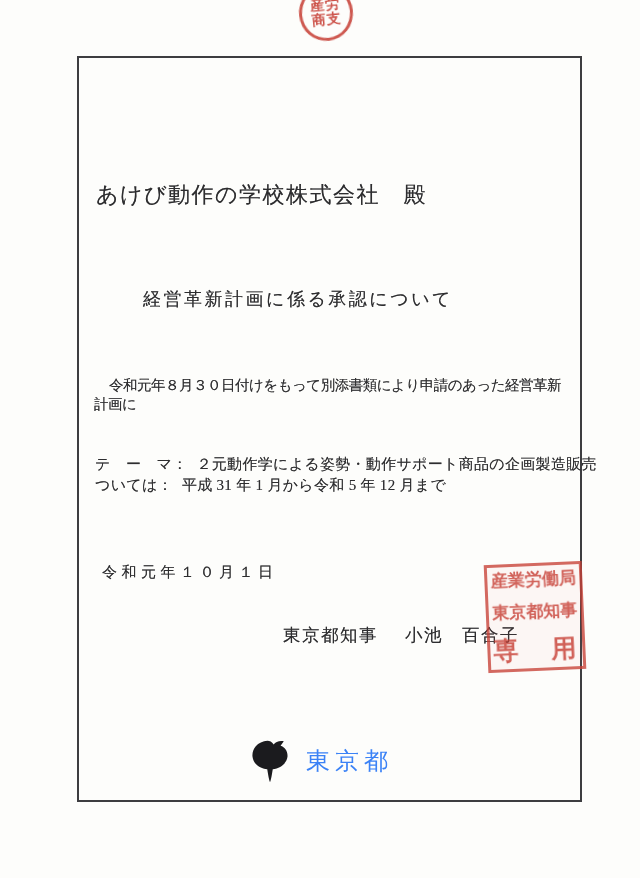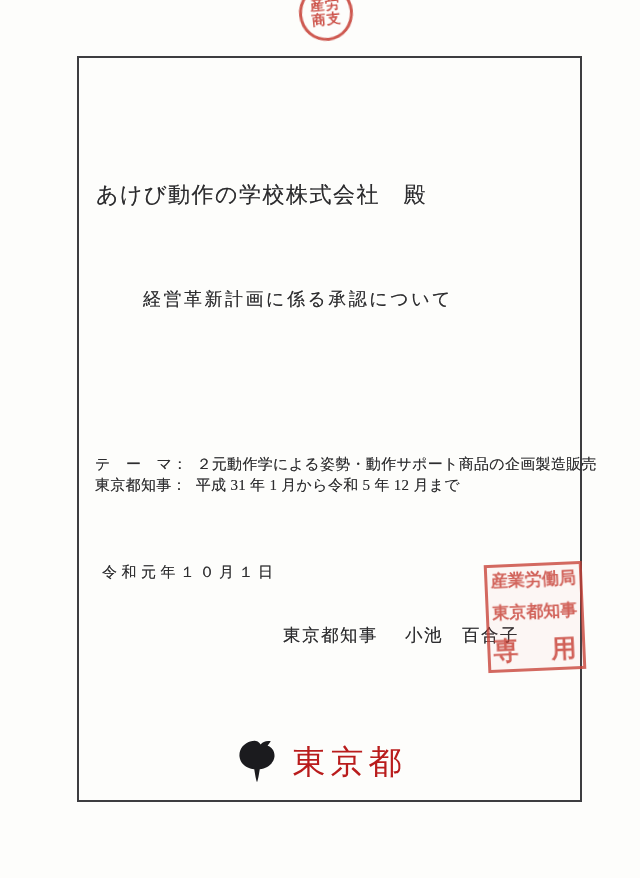--- a/index.html
+++ b/index.html
@@ -42,46 +42,47 @@
   }
   .seal-row{text-align:center;font-size:17px;line-height:1.1;font-weight:bold;letter-spacing:0;white-space:nowrap;}
   .seal-row.bottom{font-size:25px;letter-spacing:4px;}
   .footer-logo{
     position:absolute;left:0;top:737px;width:640px;
     display:flex;align-items:center;justify-content:center;gap:13px;
   }
   .leaf{width:46px;height:48px;display:block;}
   .logo-text{
     font-family:"Liberation Sans","DejaVu Sans",sans-serif;
-    font-size:33px;letter-spacing:5px;color:#b91c1c;line-height:1;
+    font-size:24px;letter-spacing:5px;color:#3b82f6;line-height:1;
   }
 </style>
 </head>
 <body>
 
 <div class="page">
 
   <div class="round-stamp">
     <span>産労</span>
     <span>商支</span>
   </div>
 
   <div class="doc-border"></div>
 
 
   <div class="addressee txt">あけび動作の学校株式会社　殿</div>
 
   <div class="title txt">経営革新計画に係る承認について</div>
 
+  <div class="body-line l1 txt">令和元年８月３０日付けをもって別添書類により申請のあった経営革新計画に</div>
 
   <div class="meta-row theme txt">
     <span class="lbl">テ　ー　マ：</span><span class="val">２元動作学による姿勢・動作サポート商品の企画製造販売</span>
   </div>
   <div class="meta-row period txt">
-    <span class="lbl">東京都知事：</span><span class="val">平成 31 年 1 月から令和 5 年 12 月まで</span>
+    <span class="lbl">ついては：</span><span class="val">平成 31 年 1 月から令和 5 年 12 月まで</span>
   </div>
 
   <div class="date txt">令和元年１０月１日</div>
 
   <div class="signature txt">
     <span>東京都知事</span><span class="name">小池　百合子</span>
   </div>
 
   <div class="square-stamp">
     <div class="seal-row">産業労働局</div>

